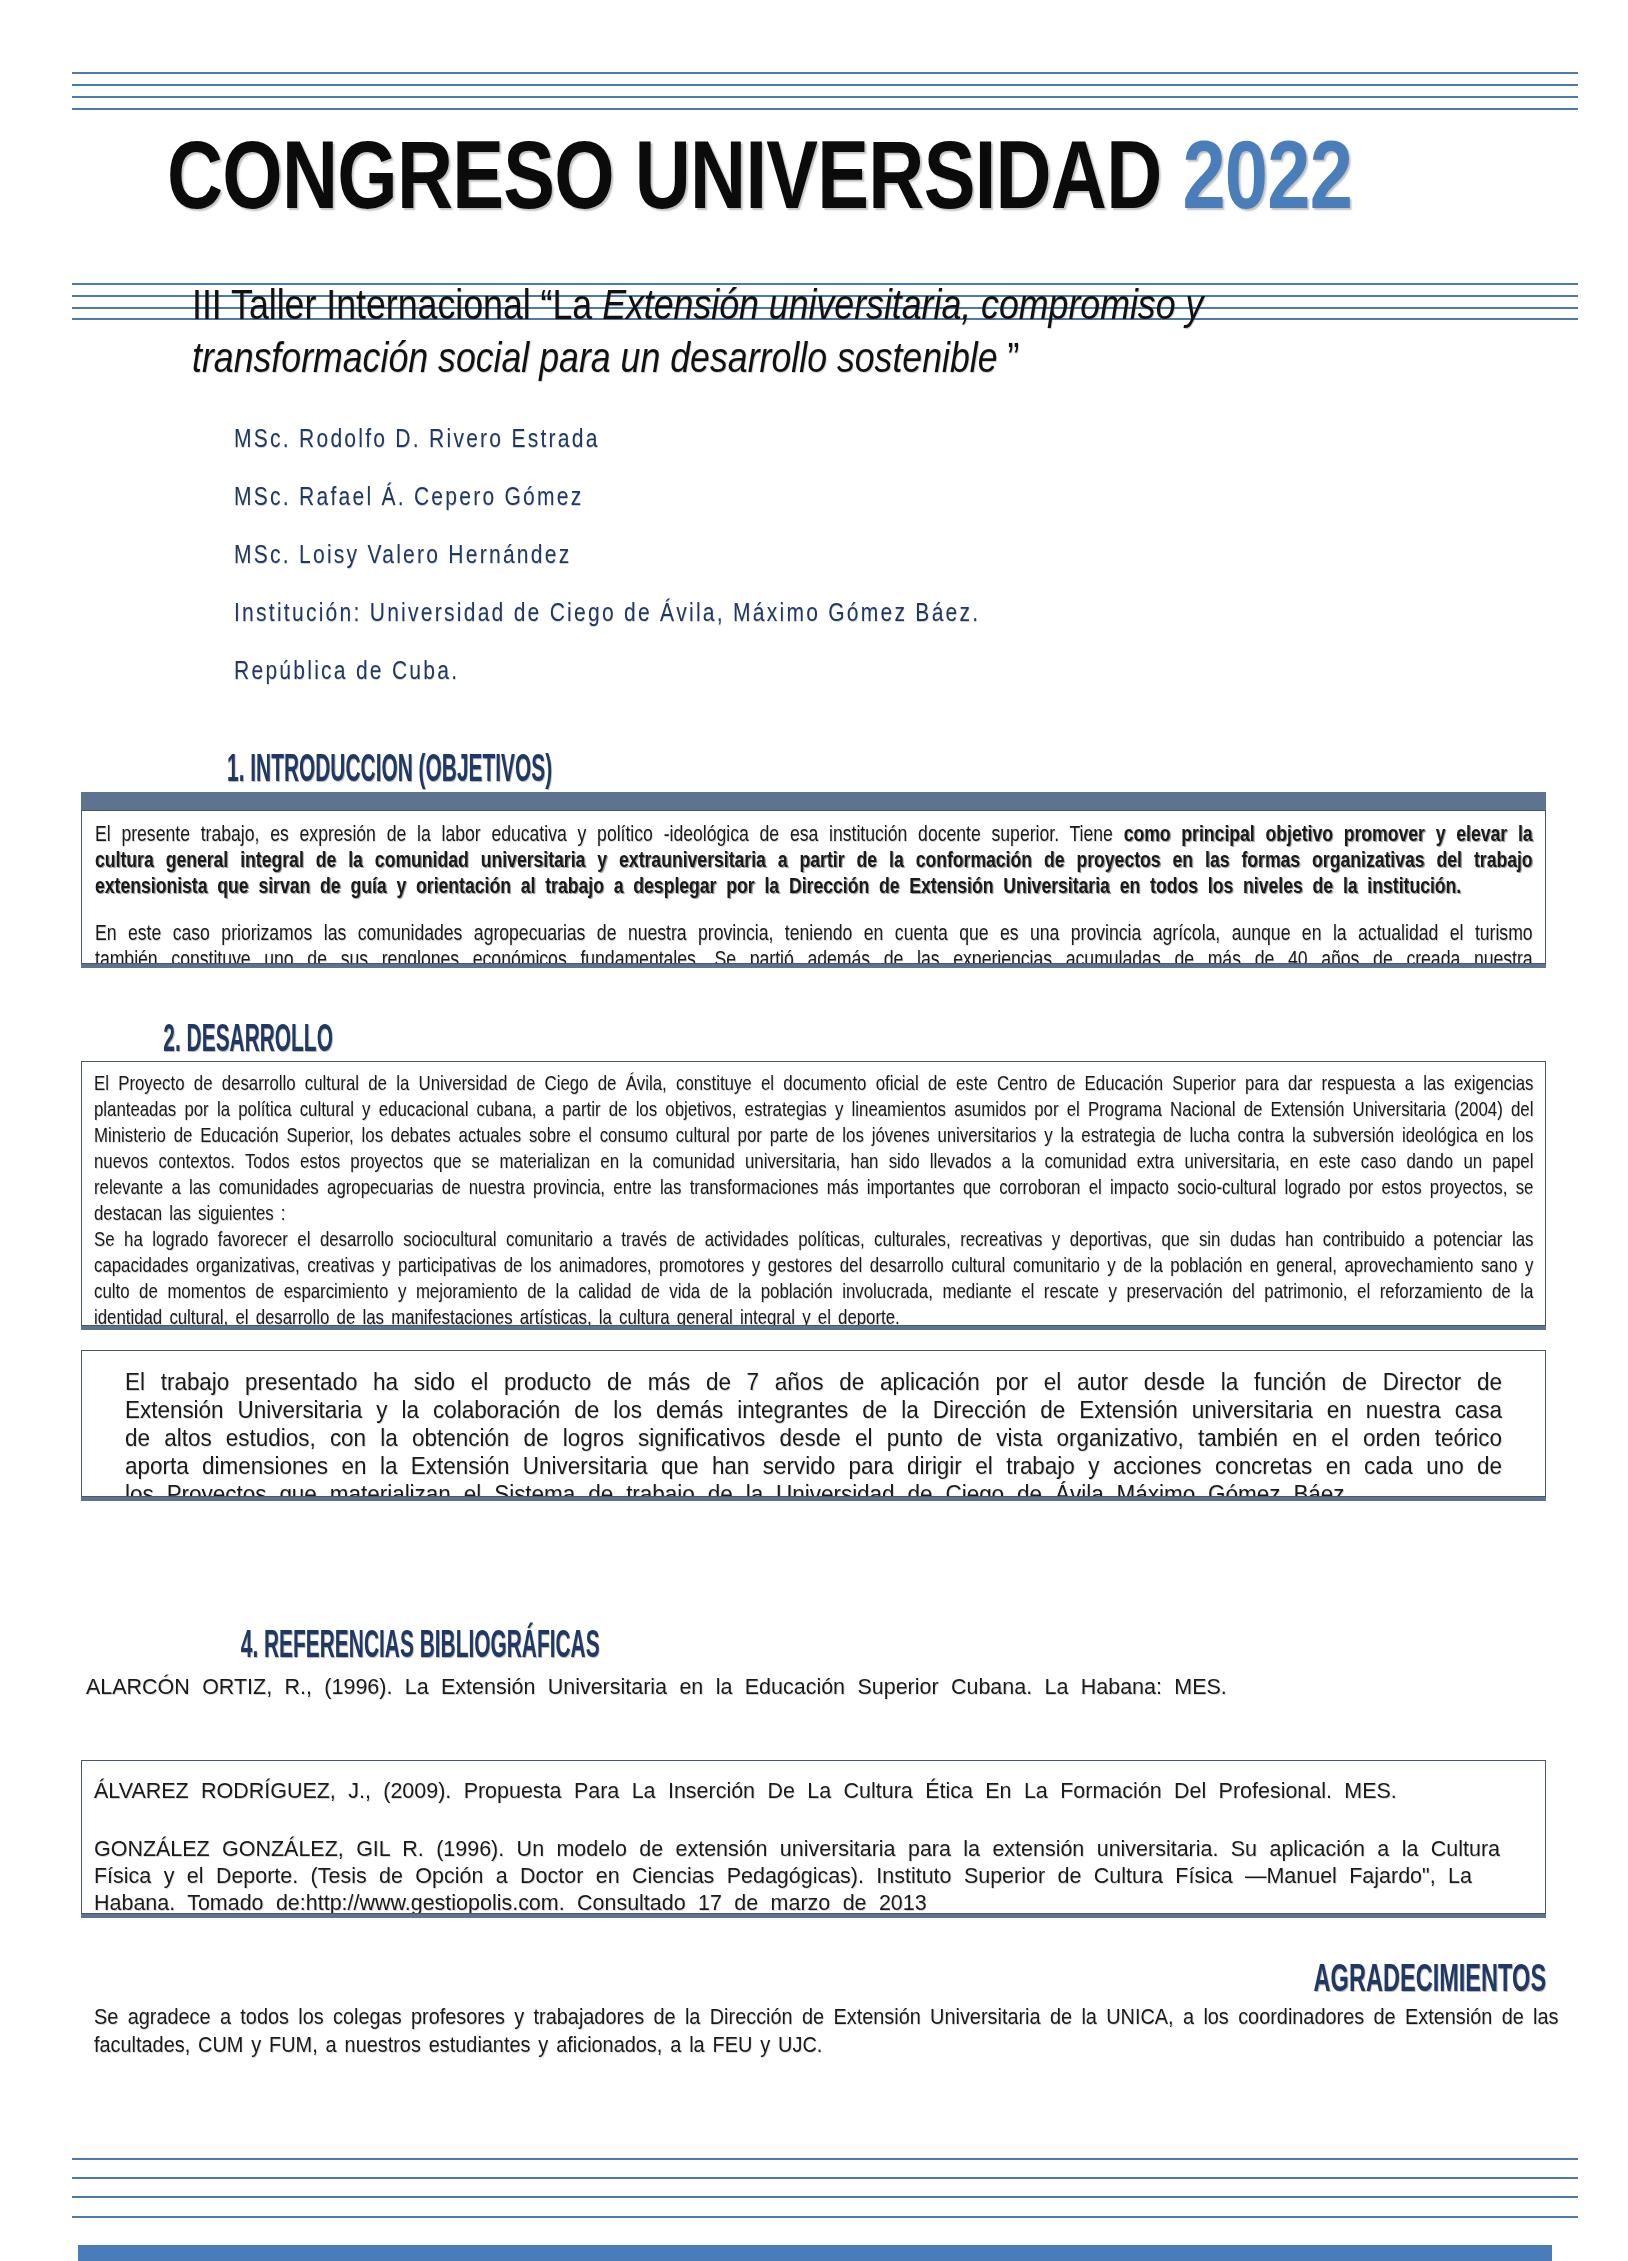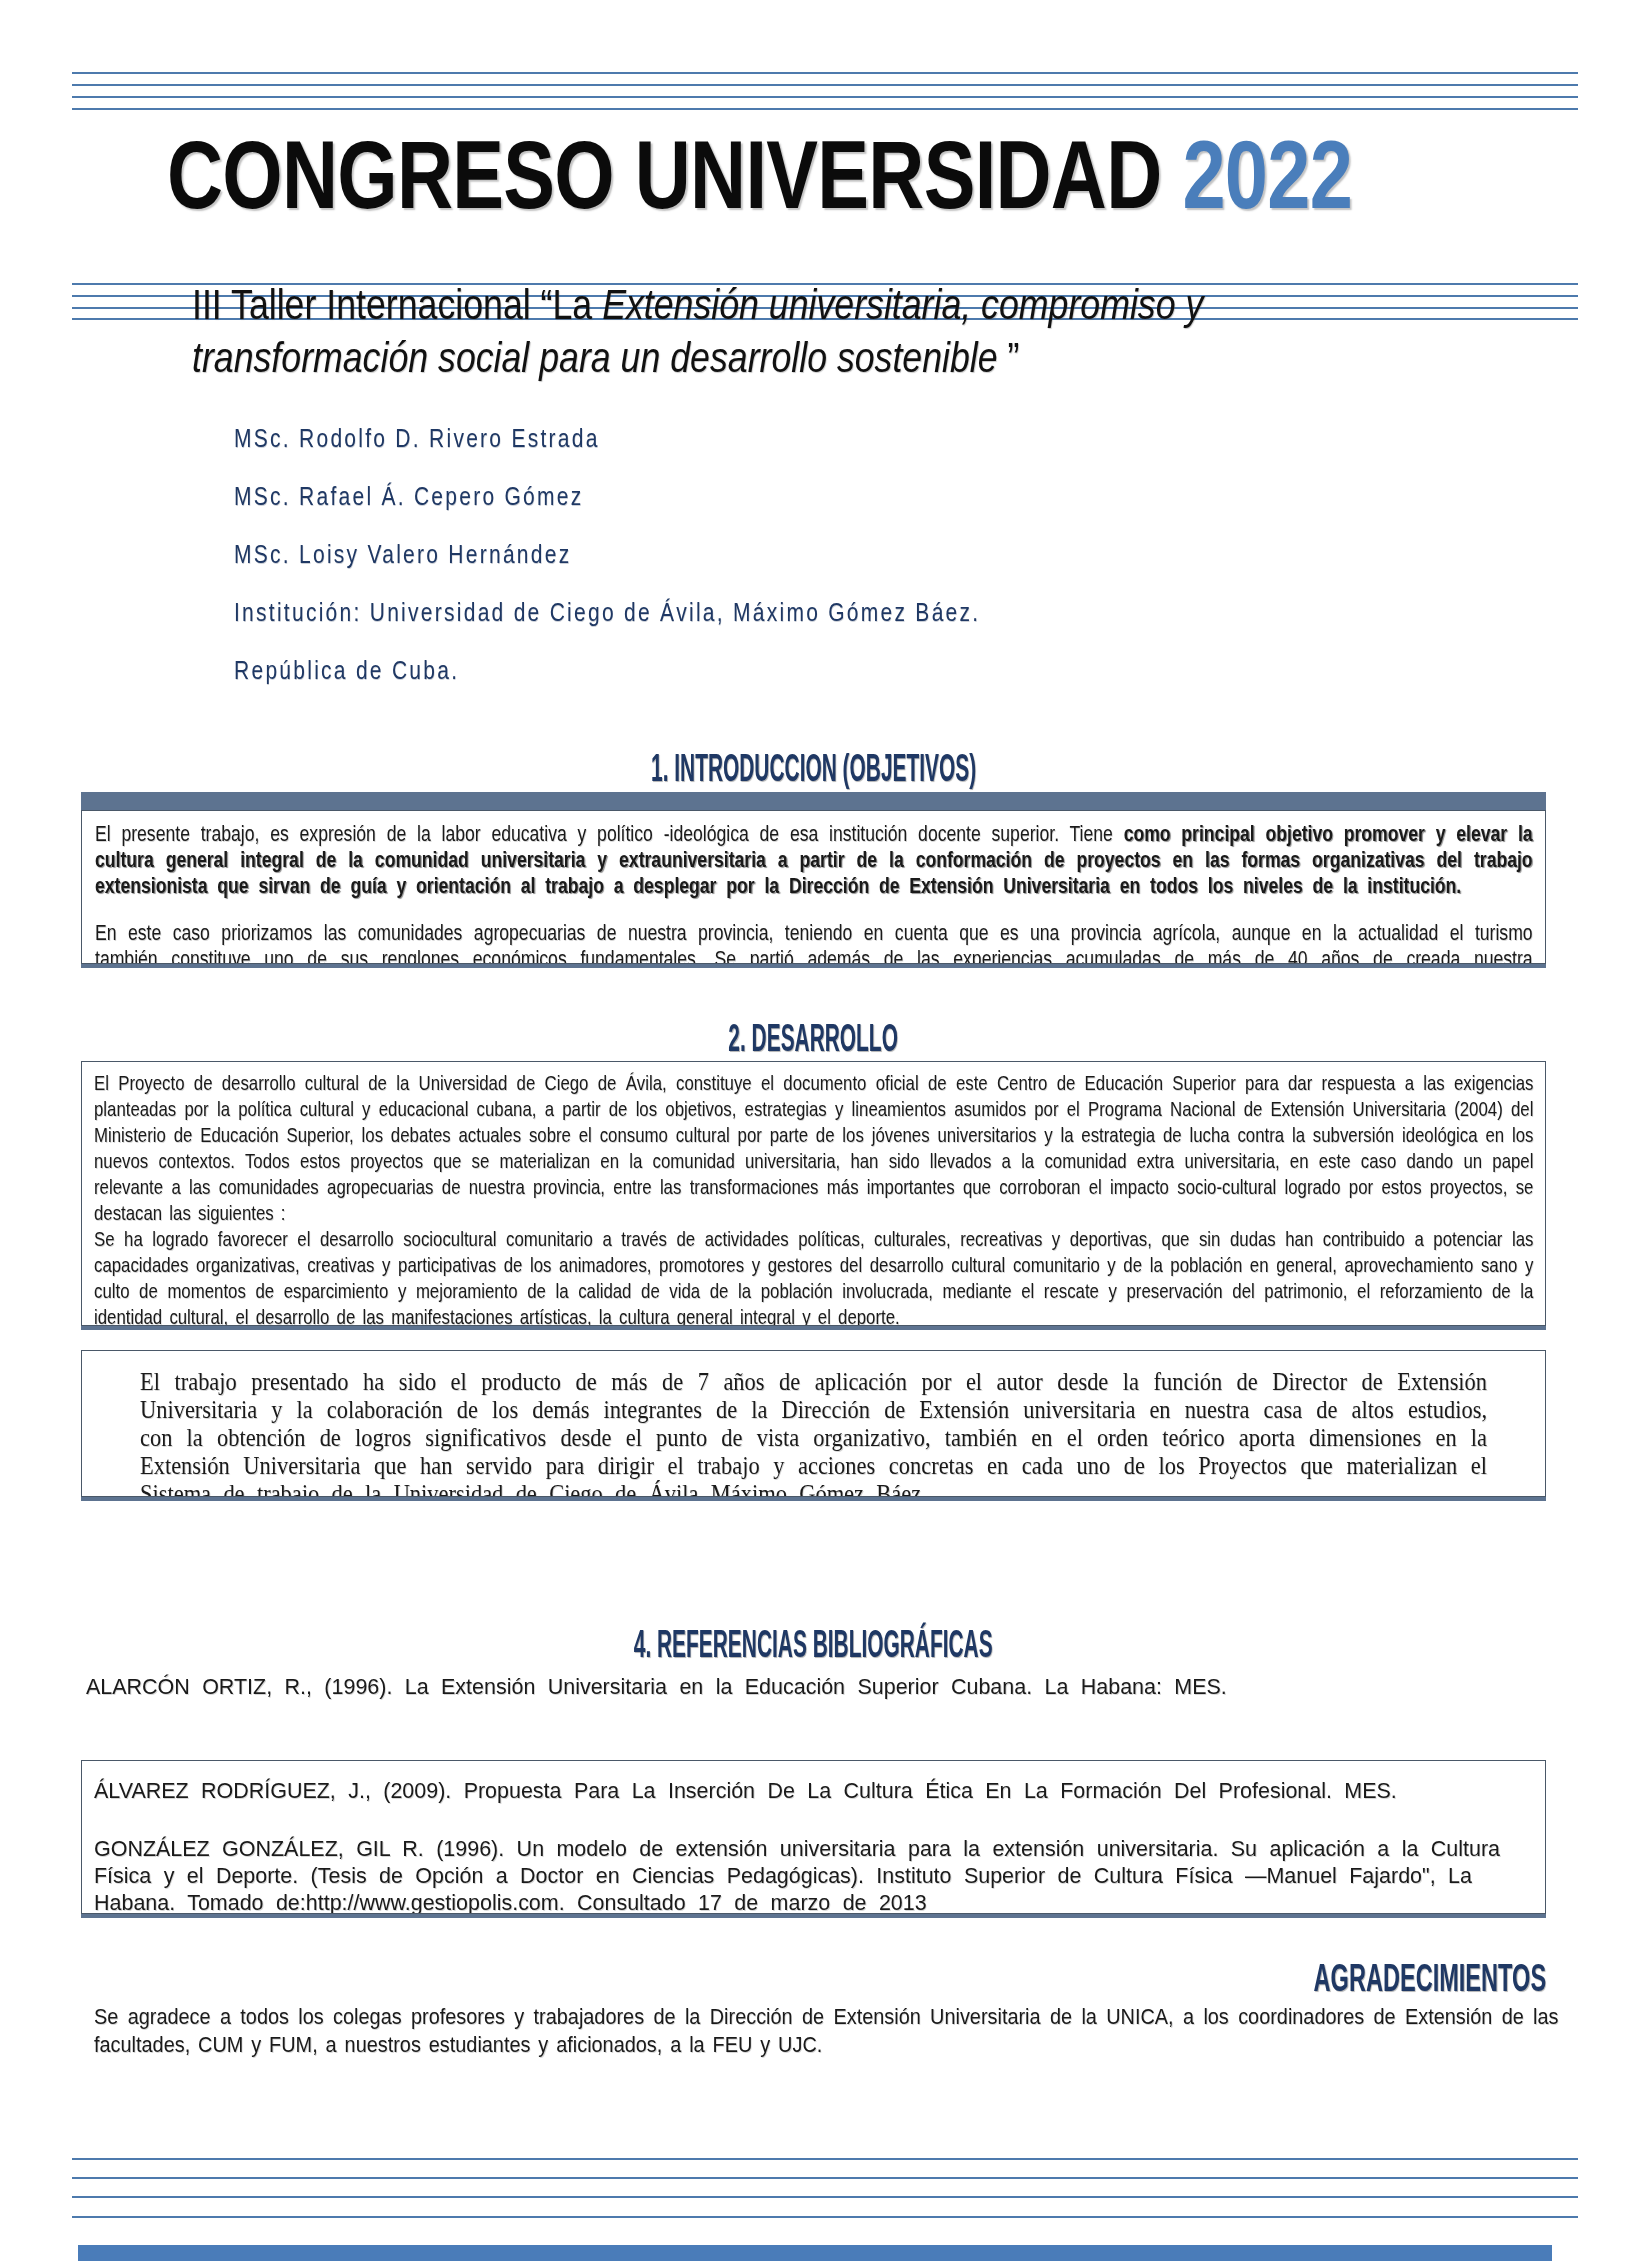--- a/index.html
+++ b/index.html
@@ -22,21 +22,21 @@
     transform:scaleX(0.85);transform-origin:0 0;color:#111;
     text-shadow:0.9px 0.9px 0.9px rgba(100,100,100,0.35);
   }
   .subtitle .it{font-style:italic;}
   
   .authors{position:absolute;left:234px;top:409px;color:#1F3864;font-size:25px;
     transform:scaleX(0.84);transform-origin:0 0;letter-spacing:2.7px;white-space:nowrap;
     text-shadow:0.5px 0.9px 0.5px rgba(110,120,140,0.35);}
   .authors div{height:58px;line-height:58px;}
   
-  .sec-heading{position:absolute;left:81px;width:1465px;text-align:center;color:#1F3864;
+  .sec-heading{position:absolute;left:94px;width:1465px;text-align:left;color:#1F3864;
     font-size:38px;font-weight:bold;white-space:nowrap;}
   .sec-heading > span{display:inline-block;transform:scaleX(0.55);transform-origin:50% 50%;
     text-shadow:1.4px 1.4px 0.9px rgba(90,90,90,0.45);}
   .agr-heading{position:absolute;left:81px;width:1465px;text-align:right;color:#1F3864;
     font-size:38px;font-weight:bold;white-space:nowrap;}
   .agr-heading > span{display:inline-block;transform:scaleX(0.62);transform-origin:100% 50%;
     text-shadow:1.4px 1.4px 0.9px rgba(90,90,90,0.45);}
   
   .boxwrap{position:absolute;left:81px;width:1465px;background:#5d7390;padding-bottom:4.1px;box-sizing:border-box;}
   .box{background:#ffffff;border:1.8px solid #4a5868;border-bottom-width:1.4px;box-sizing:border-box;overflow:hidden;}
@@ -117,21 +117,21 @@
     <div class="box" style="height:265px;padding:8.1px 11.8px;">
       <div class="box-inner">
         <p class="body-text">El Proyecto de desarrollo cultural de la Universidad de Ciego de Ávila, constituye el documento oficial de este Centro de Educación Superior para dar respuesta a las exigencias planteadas por la política cultural y educacional cubana, a partir de los objetivos, estrategias y lineamientos asumidos por el Programa Nacional de Extensión Universitaria (2004) del Ministerio de Educación Superior, los debates actuales sobre el consumo cultural por parte de los jóvenes universitarios y la estrategia de lucha contra la subversión ideológica en los nuevos contextos. Todos estos proyectos que se materializan en la comunidad universitaria, han sido llevados a la comunidad extra universitaria, en este caso dando un papel relevante a las comunidades agropecuarias de nuestra provincia, entre las transformaciones más importantes que corroboran el impacto socio-cultural logrado por estos proyectos, se destacan las siguientes :</p>
         <p class="body-text">Se ha logrado favorecer el desarrollo sociocultural comunitario a través de actividades políticas, culturales, recreativas y deportivas, que sin dudas han contribuido a potenciar las capacidades organizativas, creativas y participativas de los animadores, promotores y gestores del desarrollo cultural comunitario y de la población en general, aprovechamiento sano y culto de momentos de esparcimiento y mejoramiento de la calidad de vida de la población involucrada, mediante el rescate y preservación del patrimonio, el reforzamiento de la identidad cultural, el desarrollo de las manifestaciones artísticas, la cultura general integral y el deporte.</p>
       </div>
     </div>
   </div>
 
 
   <div class="boxwrap con" style="top:1350px">
-    <div class="box" style="height:147px;padding:17px 58px;font-family:Liberation Serif, serif;">
+    <div class="box" style="height:147px;padding:17px 43px;">
       <div class="con-inner">
         <p class="body-text">El trabajo presentado ha sido el producto de más de 7 años de aplicación por el autor desde la función de Director de Extensión Universitaria y la colaboración de los demás integrantes de la Dirección de Extensión universitaria en nuestra casa de altos estudios, con la obtención de logros significativos desde el punto de vista organizativo, también en el orden teórico aporta dimensiones en la Extensión Universitaria que han servido para dirigir el trabajo y acciones concretas en cada uno de los Proyectos que materializan el Sistema de trabajo de la Universidad de Ciego de Ávila Máximo Gómez Báez.</p>
       </div>
     </div>
   </div>
 
   <div class="sec-heading" style="top:1623px"><span>4. REFERENCIAS BIBLIOGRÁFICAS</span></div>
 
   <div class="ref" style="top:1673px">
     <div class="ref-inner">ALARCÓN ORTIZ, R., (1996).  La Extensión Universitaria en la Educación Superior Cubana. La Habana: MES.</div>

